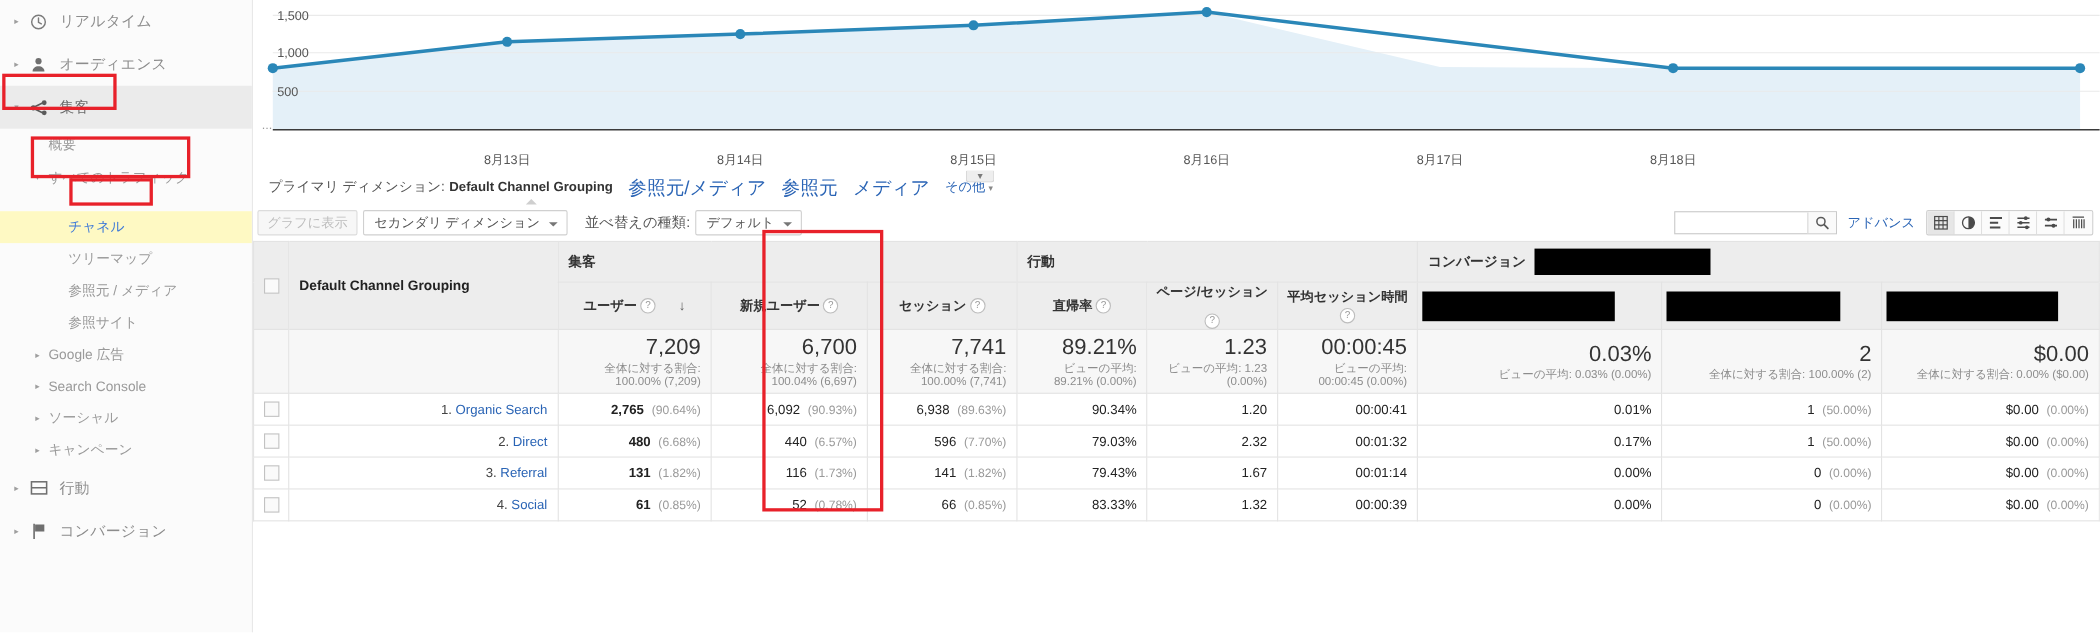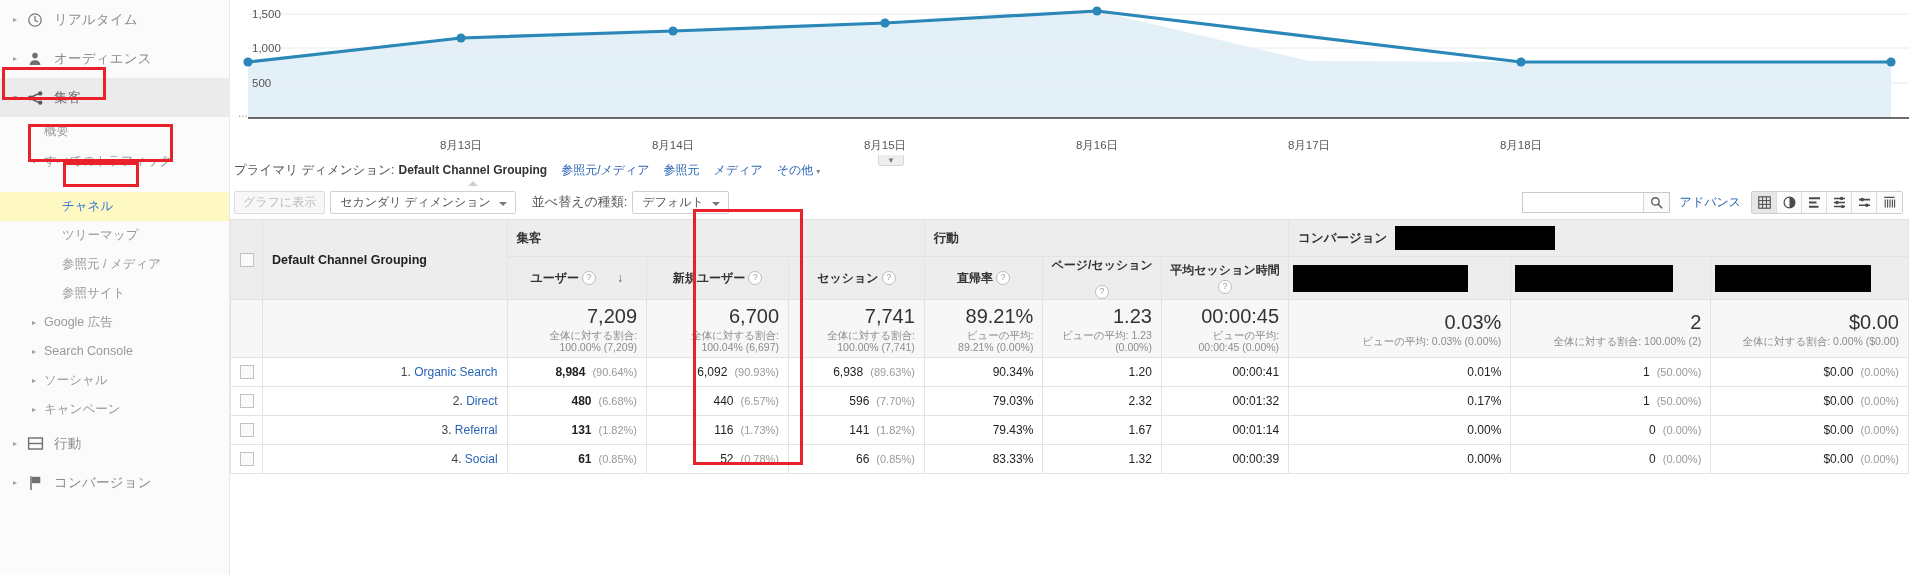--- a/index.html
+++ b/index.html
@@ -159,20 +159,21 @@
 
   
   .primary-dim {
     display: flex;
     align-items: center;
     height: 30px;
     padding-left: 4px;
     font-size: 12.5px;
     color: #555;
     position: relative;
+    margin-left: 10px;
   }
   .pd-label { color: #555; margin-right: 4px; }
   .pd-current {
     color: #333;
     font-weight: bold;
     margin-right: 14px;
     position: relative;
     font-size: 12px;
   }
   .pd-current:after {
@@ -182,21 +183,21 @@
     bottom: -9px;
     margin-left: -5px;
     border-left: 5px solid transparent;
     border-right: 5px solid transparent;
     border-bottom: 5px solid #cfcfcf;
   }
   .pd-link {
     color: #2a64b5;
     margin-right: 14px;
     cursor: pointer;
-    font-size: 12px;
+    font-size: 17px;
   }
   .pd-more { color: #2a64b5; cursor: pointer; font-size: 12px; }
   .pd-more .arrow { font-size: 8px; color: #888; margin-left: 3px; }
 
   
   .toolbar {
     display: flex;
     align-items: center;
     height: 34px;
     padding-left: 4px;
@@ -735,21 +736,21 @@
             <span class="sum-sub">全体に対する割合: 0.00% ($0.00)</span>
           </td>
         </tr>
 
         <tr class="data">
           <td class="cb-cell"><span class="chk"></span></td>
           <td class="dim-cell">
             <span class="rank">1.</span>
             <span class="dim-link">Organic Search</span>
           </td>
-          <td><span class="v-main b">8,984</span><span class="v-pct">(90.64%)</span></td>
+          <td><span class="v-main b">2,765</span><span class="v-pct">(90.64%)</span></td>
           <td><span class="v-main">6,092</span><span class="v-pct">(90.93%)</span></td>
           <td><span class="v-main">6,938</span><span class="v-pct">(89.63%)</span></td>
           <td><span class="v-main">90.34%</span></td>
           <td><span class="v-main">1.20</span></td>
           <td><span class="v-main">00:00:41</span></td>
           <td><span class="v-main">0.01%</span></td>
           <td><span class="v-main">1</span><span class="v-pct">(50.00%)</span></td>
           <td><span class="v-main">$0.00</span><span class="v-pct">(0.00%)</span></td>
         </tr>
 

